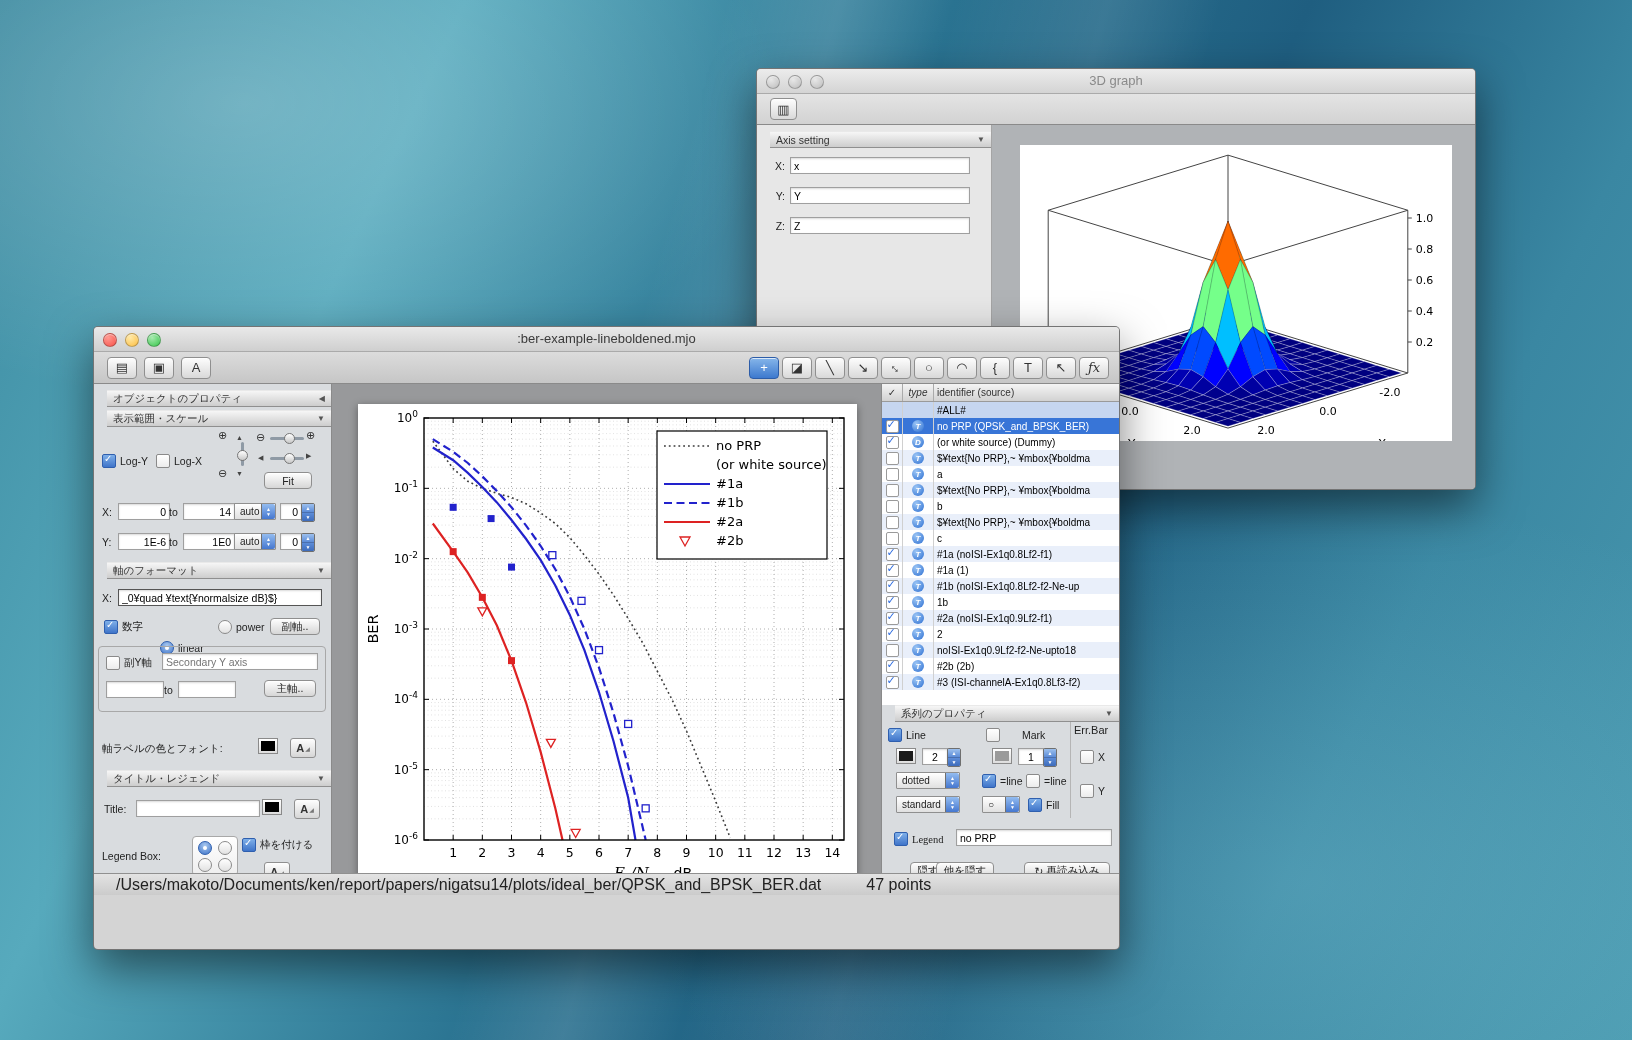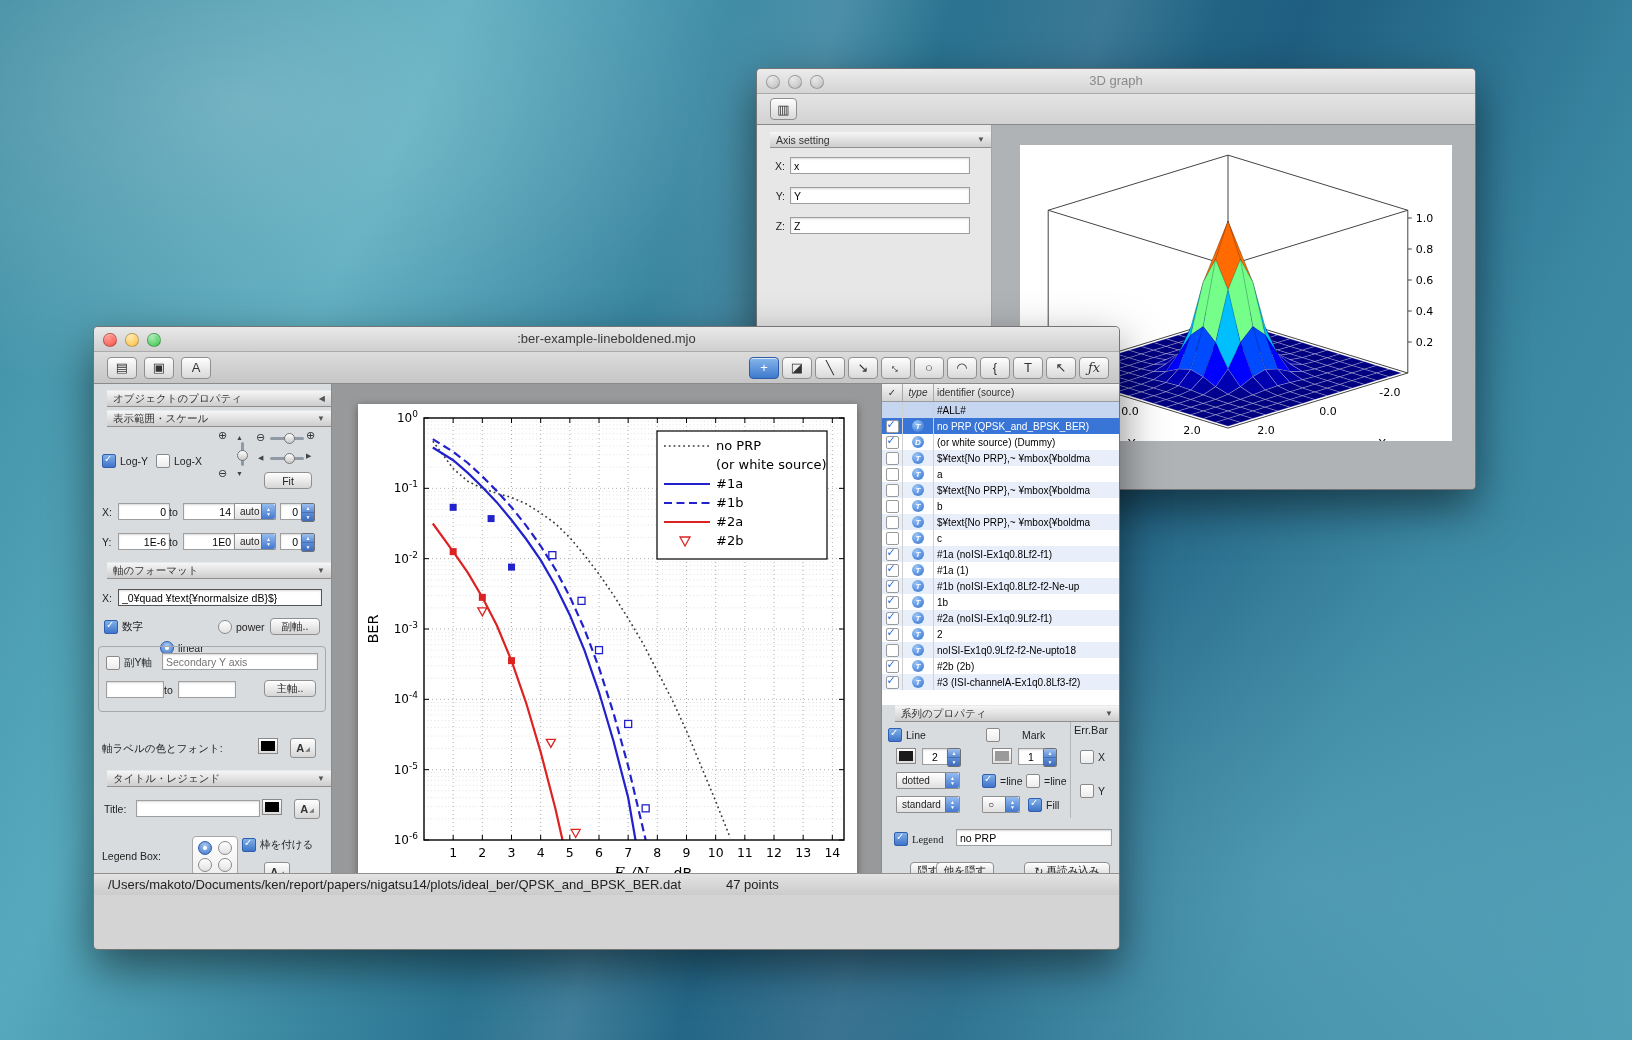--- a/index.html
+++ b/index.html
@@ -74,21 +74,21 @@
   .groupbox{position:absolute;border:1px solid #a8a8a8;border-radius:4px;}
   
   #win-main{left:93px;top:326px;width:1025px;height:622px;z-index:2;}
   #win-main .toolbar{height:31px;}
   #main-content{display:flex;height:489px;}
   #sidebar{position:relative;width:237px;flex:none;background:#d9dcdf;border-right:1px solid #8a8a8a;overflow:hidden;}
   #plotarea{position:relative;flex:1;background:#98999b;overflow:hidden;}
   #page{position:absolute;left:26px;top:20px;width:499px;height:495px;background:#fff;box-shadow:0 2px 8px rgba(0,0,0,.4);}
   #rpanel{position:relative;width:237px;flex:none;background:#d9dcdf;border-left:1px solid #8a8a8a;overflow:hidden;}
   #statusbar{height:21px;background:linear-gradient(#e3e3e3,#cbcbcb);border-top:1px solid #909090;
-    display:flex;align-items:center;gap:45px;padding-left:14px;font-size:13px;color:#222;}
+    display:flex;align-items:center;gap:45px;padding-left:22px;font-size:16px;color:#222;}
   
   #stable{position:absolute;left:0;top:0;right:0;height:321px;background:#fff;font-size:10px;}
   .thead{display:flex;height:17px;background:linear-gradient(#f4f4f4,#d2d2d2);border-bottom:1px solid #9a9a9a;align-items:center;color:#333;}
   .trow{display:flex;height:16px;align-items:center;}
   .c1{width:20px;flex:none;display:flex;justify-content:center;border-right:1px solid #d0d0d0;align-self:stretch;align-items:center;}
   .c2{width:30px;flex:none;display:flex;justify-content:center;border-right:1px solid #d0d0d0;align-self:stretch;align-items:center;font-style:italic;}
   .c3{flex:1;padding-left:3px;white-space:nowrap;overflow:hidden;}
   .thead .c1,.thead .c2{border-right:1px solid #aaa;}
   .trow.stripe{background:#e9effa;}
   .trow.allrow{background:#c6d6f0;}

